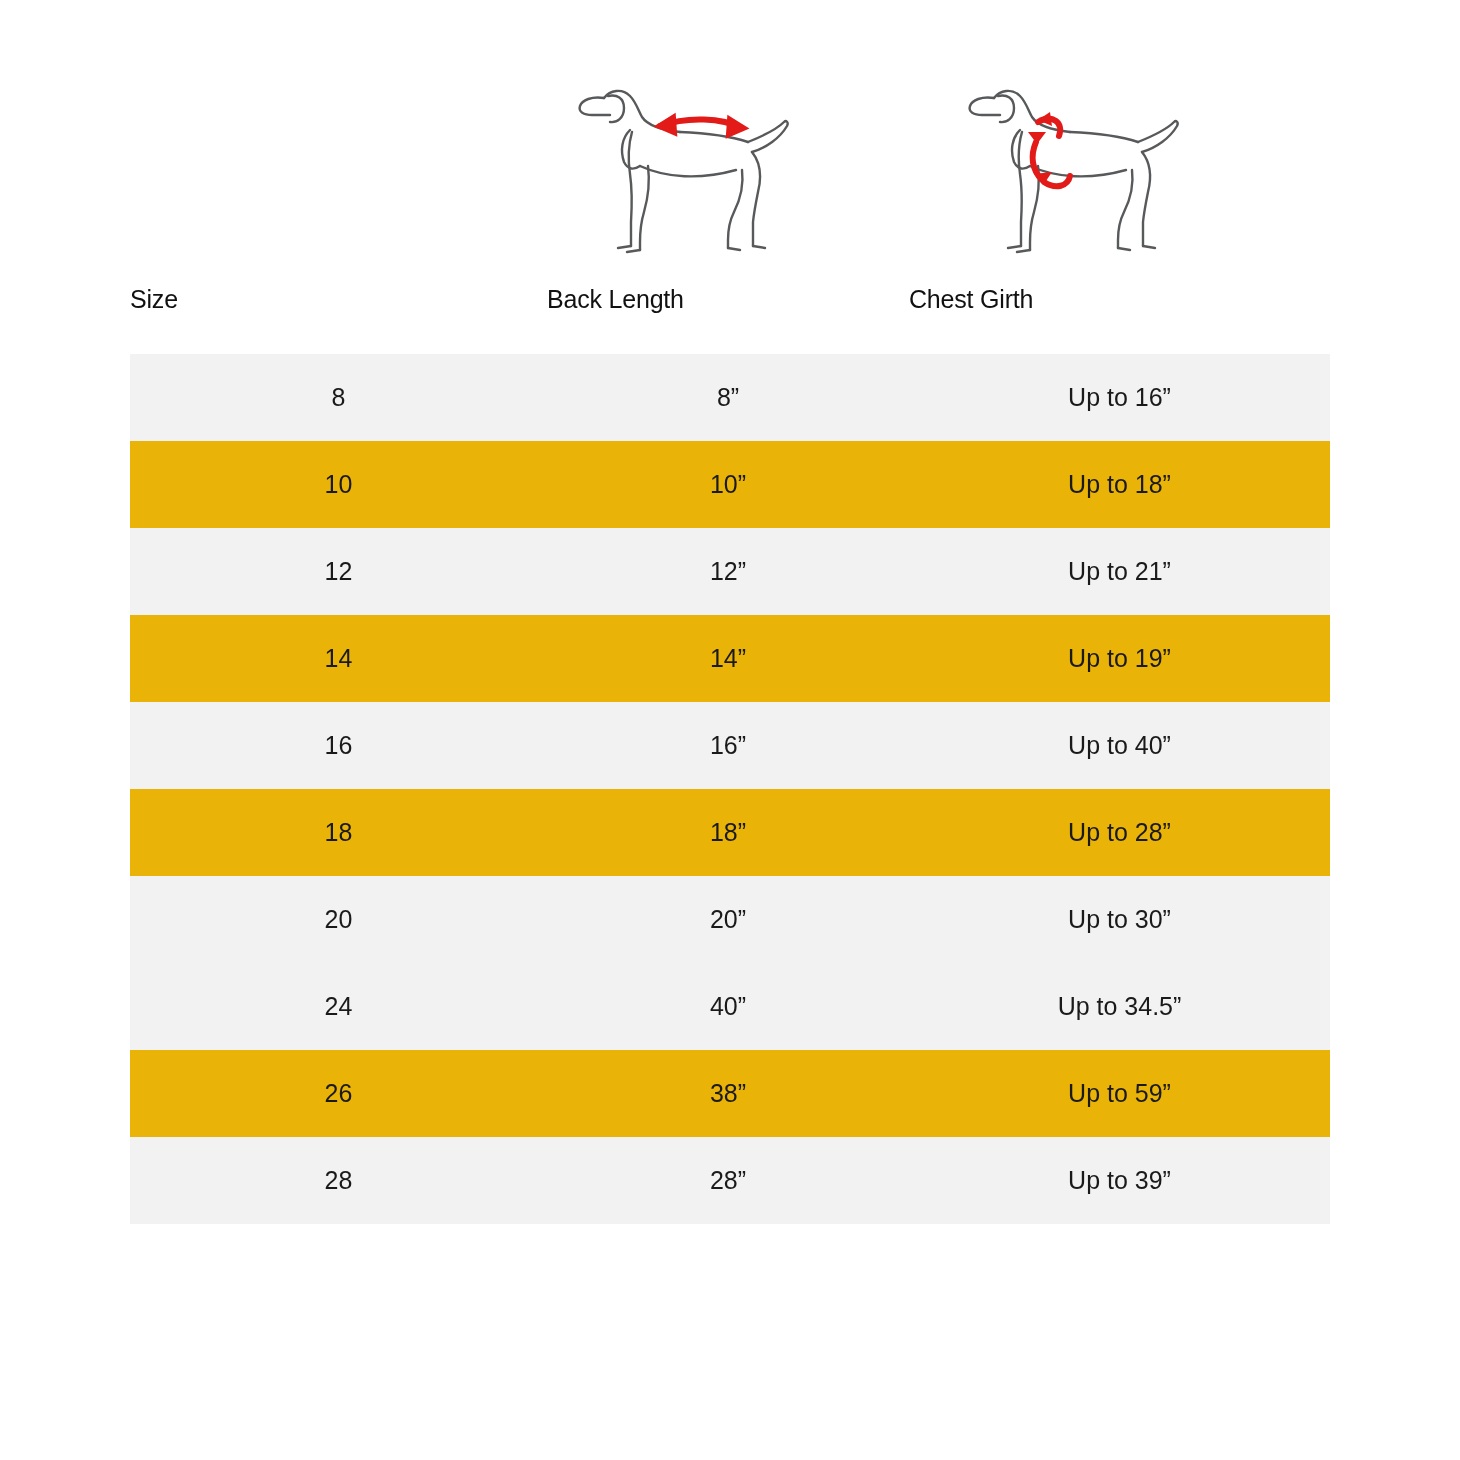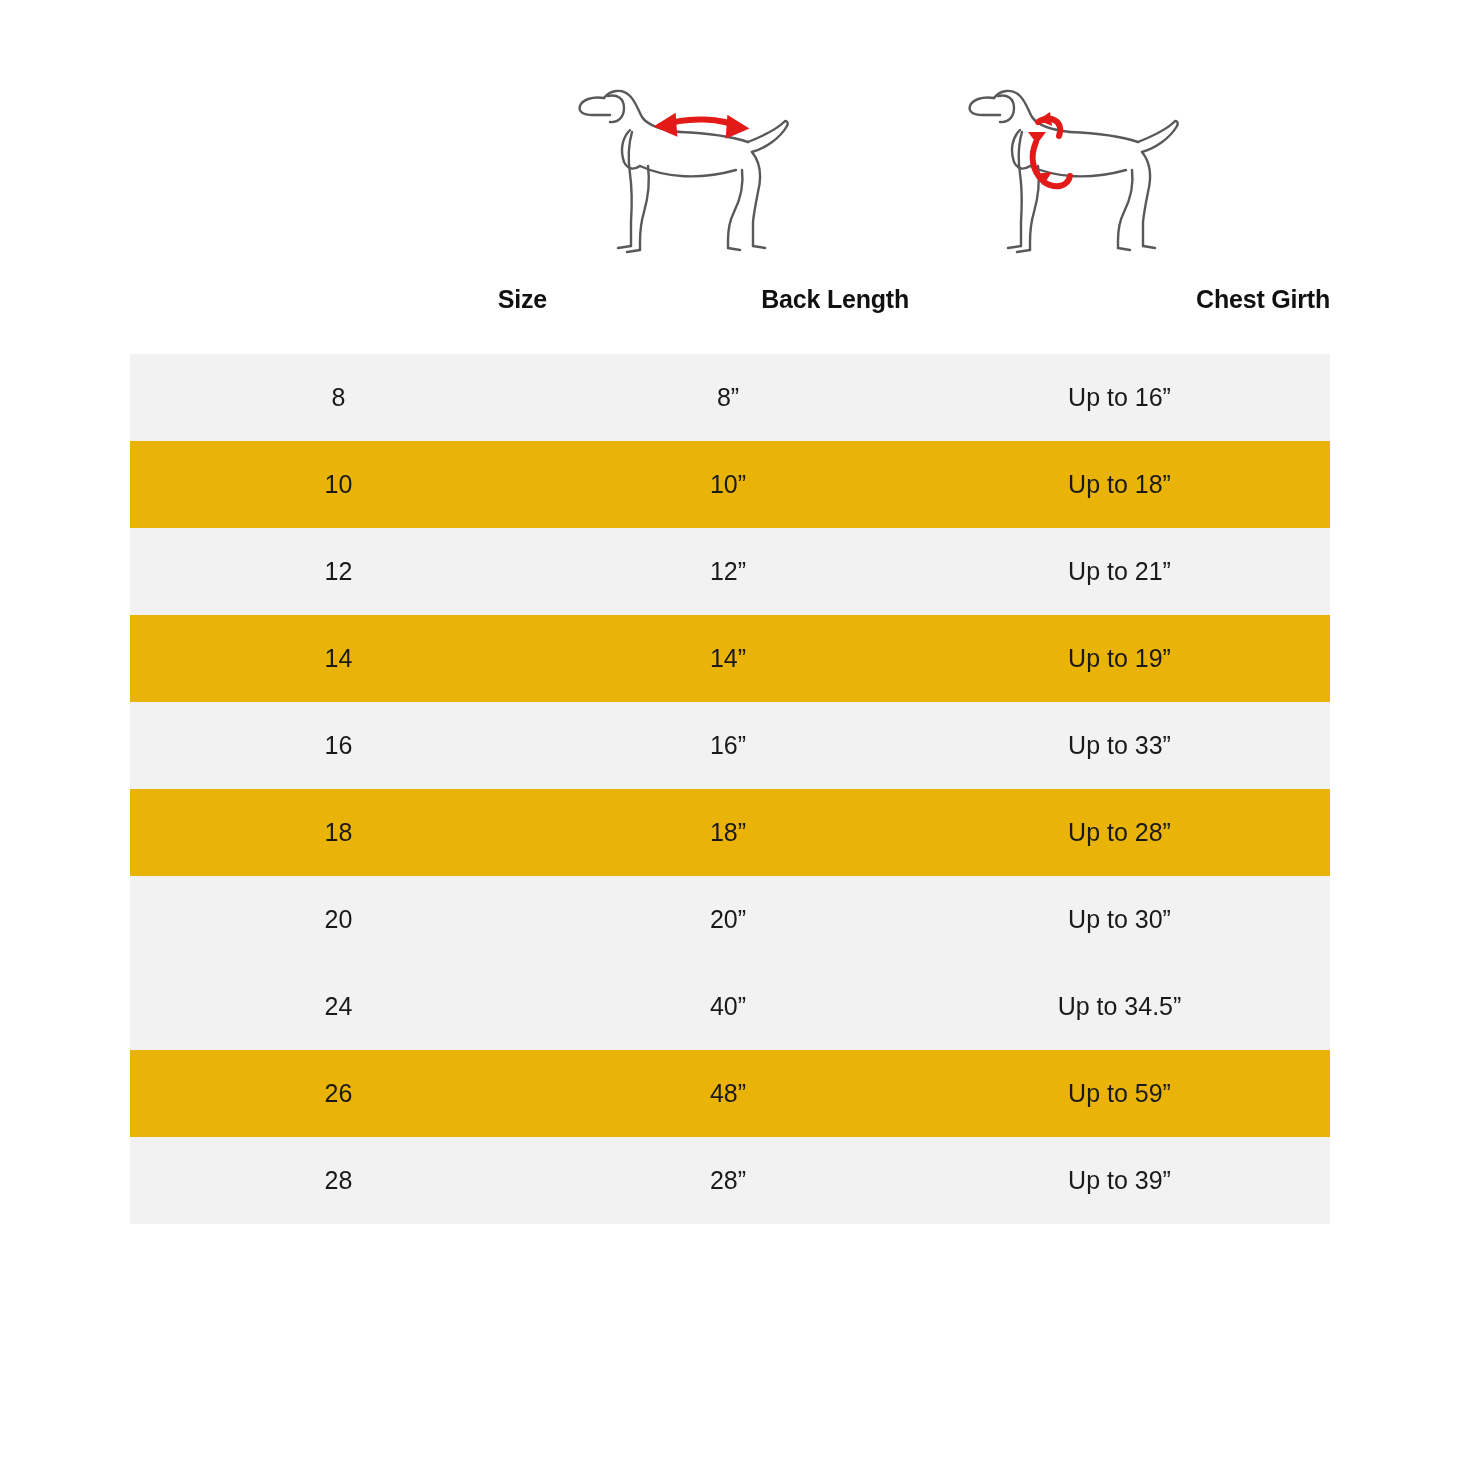--- a/index.html
+++ b/index.html
@@ -47,25 +47,25 @@
     width: 1200px;
     border-collapse: collapse;
     table-layout: fixed;
   }
   .size-table col.c1 { width: 417px; }
   .size-table col.c2 { width: 362px; }
   .size-table col.c3 { width: 421px; }
 
   .size-table thead th {
     font-size: 25px;
-    font-weight: bold;
+    font-weight: normal;
     letter-spacing: -0.2px;
     color: #111111;
     padding: 0 0 40px 0;
-    text-align: right;
+    text-align: left;
     vertical-align: bottom;
     background: #ffffff;
   }
   .size-table tbody td {
     font-size: 25px;
     font-weight: normal;
     color: #1a1a1a;
     text-align: center;
     height: 87px;
     padding: 0;
@@ -186,40 +186,40 @@
         <td>Up to 21”</td>
       </tr>
       <tr class="plain">
         <td>14</td>
         <td>14”</td>
         <td>Up to 19”</td>
       </tr>
       <tr class="shaded">
         <td>16</td>
         <td>16”</td>
-        <td>Up to 33”</td>
+        <td>Up to 40”</td>
       </tr>
       <tr class="plain">
         <td>18</td>
         <td>18”</td>
         <td>Up to 28”</td>
       </tr>
       <tr class="shaded">
         <td>20</td>
         <td>20”</td>
         <td>Up to 30”</td>
       </tr>
       <tr class="shaded">
         <td>24</td>
         <td>40”</td>
         <td>Up to 34.5”</td>
       </tr>
       <tr class="plain">
         <td>26</td>
-        <td>48”</td>
+        <td>38”</td>
         <td>Up to 59”</td>
       </tr>
       <tr class="shaded">
         <td>28</td>
         <td>28”</td>
         <td>Up to 39”</td>
       </tr>
     </tbody>
   </table>
 

